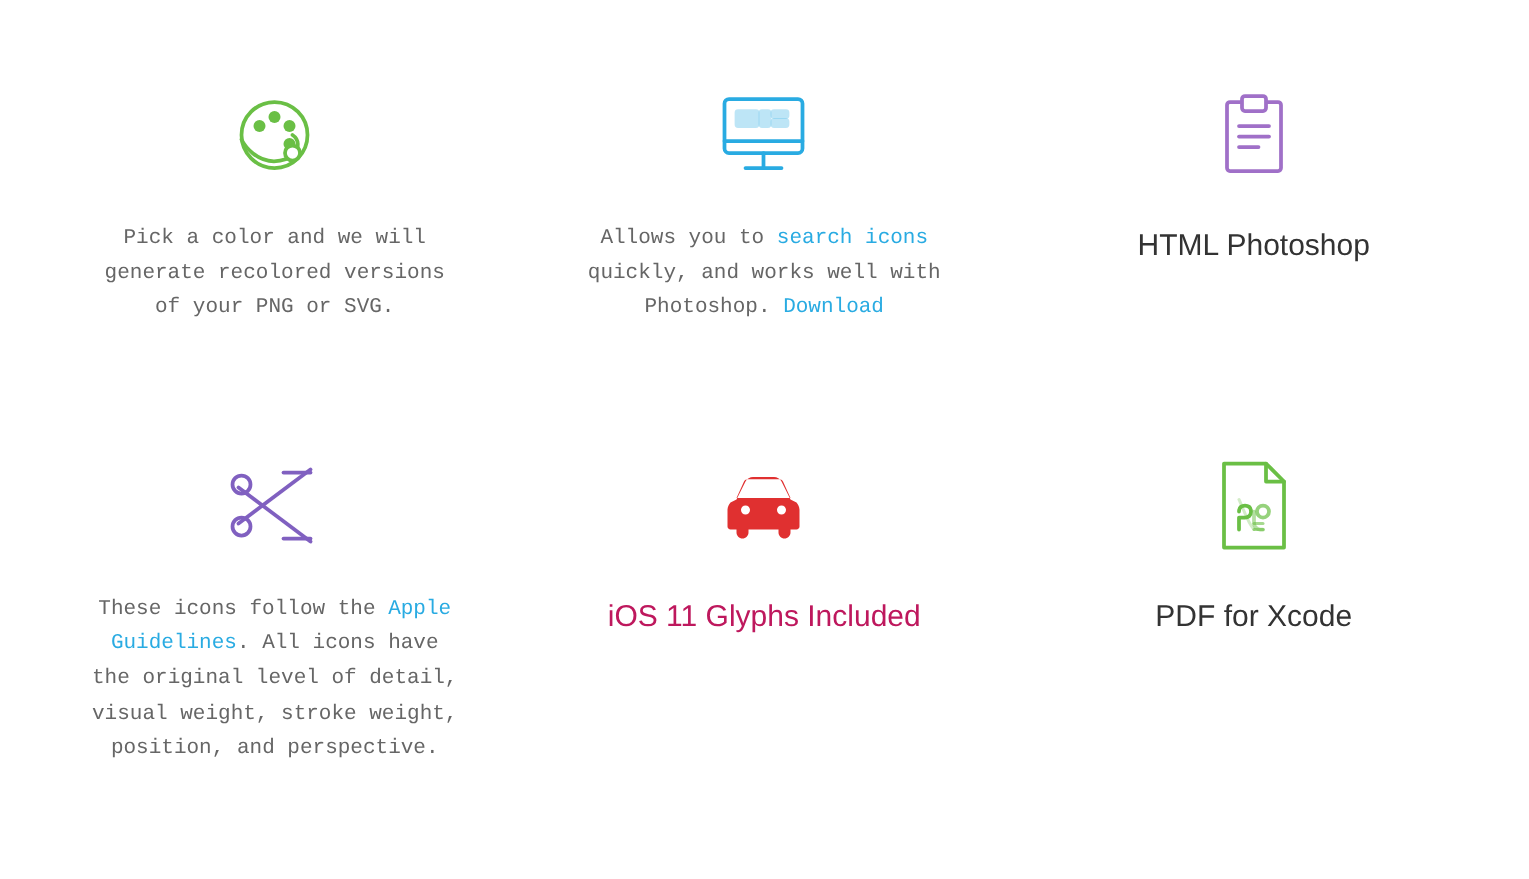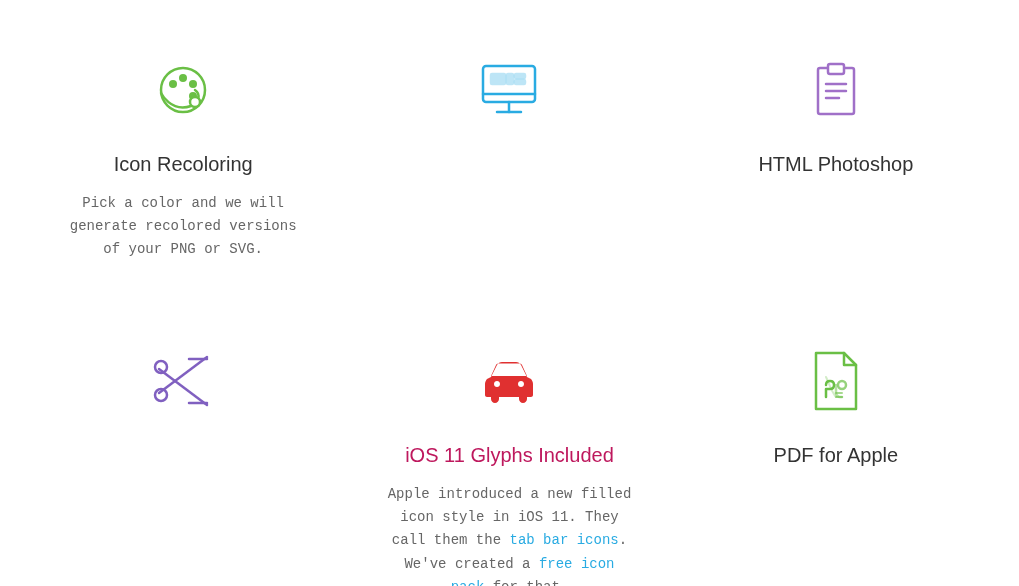--- a/index.html
+++ b/index.html
@@ -65,36 +65,36 @@
         <svg width="64" height="64" viewBox="0 0 64 64" fill="none" stroke="#6abf45" stroke-width="2.5" stroke-linecap="round" stroke-linejoin="round">
       <circle cx="32" cy="32" r="22" stroke="#6abf45" fill="none"></circle>
       <circle cx="22" cy="26" r="4" fill="#6abf45" stroke="none"></circle>
       <circle cx="32" cy="20" r="4" fill="#6abf45" stroke="none"></circle>
       <circle cx="42" cy="26" r="4" fill="#6abf45" stroke="none"></circle>
       <circle cx="42" cy="38" r="4" fill="#6abf45" stroke="none"></circle>
       <path d="M10 35 C10 35 20 55 40 48 C48 45 50 36 44 32" stroke="#6abf45" fill="none"></path>
       <circle cx="44" cy="44" r="5" fill="white" stroke="#6abf45" stroke-width="2.5"></circle>
     </svg>
       </div>
-      <div class="card-title">Icon Recoloring</div>
       <p class="card-desc">Pick a color and we will generate recolored versions of your PNG or SVG.</p>
     </div>
     <div class="card">
       <div class="icon-wrap">
         <svg width="64" height="64" viewBox="0 0 64 64" fill="none" stroke="#29abe2" stroke-width="2.5" stroke-linecap="round" stroke-linejoin="round">
       <rect x="6" y="8" width="52" height="36" rx="3" stroke="#29abe2" fill="none"></rect>
       <line x1="32" y1="44" x2="32" y2="54" stroke="#29abe2"></line>
       <line x1="20" y1="54" x2="44" y2="54" stroke="#29abe2"></line>
       <rect x="14" y="16" width="14" height="10" rx="1" stroke="#29abe2" fill="#29abe2" opacity="0.3"></rect>
       <rect x="30" y="16" width="6" height="10" rx="1" stroke="#29abe2" fill="#29abe2" opacity="0.3"></rect>
       <rect x="38" y="16" width="10" height="4" rx="1" stroke="#29abe2" fill="#29abe2" opacity="0.3"></rect>
       <rect x="38" y="22" width="10" height="4" rx="1" stroke="#29abe2" fill="#29abe2" opacity="0.3"></rect>
       <line x1="6" y1="36" x2="58" y2="36" stroke="#29abe2"></line>
     </svg>
       </div>
+      <p class="card-desc">Allows you to <a href="#">search icons</a> quickly, and works well with Photoshop. <a href="#">Download</a></p>
     </div>
     <div class="card">
       <div class="icon-wrap">
         <svg width="64" height="64" viewBox="0 0 64 64" fill="none" stroke="#a070c8" stroke-width="2.5" stroke-linecap="round" stroke-linejoin="round">
       <rect x="14" y="10" width="36" height="46" rx="2" stroke="#a070c8" fill="none"></rect>
       <rect x="24" y="6" width="16" height="10" rx="2" stroke="#a070c8" fill="white"></rect>
       <line x1="22" y1="26" x2="42" y2="26" stroke="#a070c8"></line>
       <line x1="22" y1="33" x2="42" y2="33" stroke="#a070c8"></line>
       <line x1="22" y1="40" x2="35" y2="40" stroke="#a070c8"></line>
     </svg>
@@ -105,38 +105,38 @@
       <div class="icon-wrap">
         <svg width="64" height="64" viewBox="0 0 64 64" fill="none" stroke="#8060c0" stroke-width="2.5" stroke-linecap="round" stroke-linejoin="round">
       <line x1="8" y1="20" x2="56" y2="56" stroke="#8060c0" stroke-width="2.5"></line>
       <line x1="8" y1="44" x2="56" y2="8" stroke="#8060c0" stroke-width="2.5"></line>
       <circle cx="10" cy="18" r="6" stroke="#8060c0" fill="none" stroke-width="2.5"></circle>
       <circle cx="10" cy="46" r="6" stroke="#8060c0" fill="none" stroke-width="2.5"></circle>
       <line x1="38" y1="10" x2="56" y2="10" stroke="#8060c0" stroke-width="2.5"></line>
       <line x1="38" y1="54" x2="56" y2="54" stroke="#8060c0" stroke-width="2.5"></line>
     </svg>
       </div>
+      <p class="card-desc">These icons follow the <a href="#">Apple Guidelines</a>. All icons have the original level of detail, visual weight, stroke weight, position, and perspective.</p>
     </div>
     <div class="card">
       <div class="icon-wrap">
         <svg width="64" height="64" viewBox="0 0 64 64" fill="#e03030" stroke="none" stroke-width="2.5" stroke-linecap="round" stroke-linejoin="round">
       <path d="M50 28 L44 16 C43 14 41 13 39 13 L25 13 C23 13 21 14 20 16 L14 28 L10 30 C9 31 8 33 8 35 L8 46 C8 47.1 8.9 48 10 48 L14 48 L14 50 C14 52.2 15.8 54 18 54 C20.2 54 22 52.2 22 50 L22 48 L42 48 L42 50 C42 52.2 43.8 54 46 54 C48.2 54 50 52.2 50 50 L50 48 L54 48 C55.1 48 56 47.1 56 46 L56 35 C56 33 55 31 54 30 Z M20 38 C18.3 38 17 36.7 17 35 C17 33.3 18.3 32 20 32 C21.7 32 23 33.3 23 35 C23 36.7 21.7 38 20 38 Z M44 38 C42.3 38 41 36.7 41 35 C41 33.3 42.3 32 44 32 C45.7 32 47 33.3 47 35 C47 36.7 45.7 38 44 38 Z M14 27 L19 16 C19.5 15 20.5 14.5 21.5 14.5 L42.5 14.5 C43.5 14.5 44.5 15 45 16 L50 27 Z" fill="#e03030"></path>
     </svg>
       </div>
       <div class="card-title blue">iOS 11 Glyphs Included</div>
-      <p class="card-desc">Apple introduced a new filled icon style in iOS 11. They call them the <a href="#">tab bar icons</a>. We've created a <a href="#">free icon pack</a> for that.</p>
     </div>
     <div class="card">
       <div class="icon-wrap">
         <svg width="64" height="64" viewBox="0 0 64 64" fill="none" stroke="#6abf45" stroke-width="2.5" stroke-linecap="round" stroke-linejoin="round">
       <path d="M12 4 L40 4 L52 16 L52 60 L12 60 Z" stroke="#6abf45" fill="none" stroke-width="2.5"></path>
       <polyline points="40,4 40,16 52,16" stroke="#6abf45" fill="none" stroke-width="2.5"></polyline>
       <path d="M22 36 C22 33 24 32 26 32 C28 32 30 33 30 36 C30 39 28 40 26 40 L22 40 L22 48" stroke="#6abf45" fill="none" stroke-width="2.5"></path>
       <line x1="32" y1="44" x2="38" y2="44" stroke="#6abf45" stroke-width="2" opacity="0.6"></line>
       <line x1="32" y1="48" x2="38" y2="48" stroke="#6abf45" stroke-width="2" opacity="0.6"></line>
       <circle cx="38" cy="36" r="4" stroke="#6abf45" fill="none" stroke-width="2.5" opacity="0.7"></circle>
       <path d="M32 36 L32 44 C32 46 34 48 36 48 L38 48" stroke="#6abf45" fill="none" stroke-width="2.5" opacity="0.5"></path>
       <path d="M22 28 C24 32 28 44 32 48" stroke="#6abf45" fill="none" stroke-width="2" opacity="0.3"></path>
     </svg>
       </div>
-      <div class="card-title">PDF for Apple</div>
+      <div class="card-title">PDF for Xcode</div>
     </div>
   </div>
 
 </body></html>

